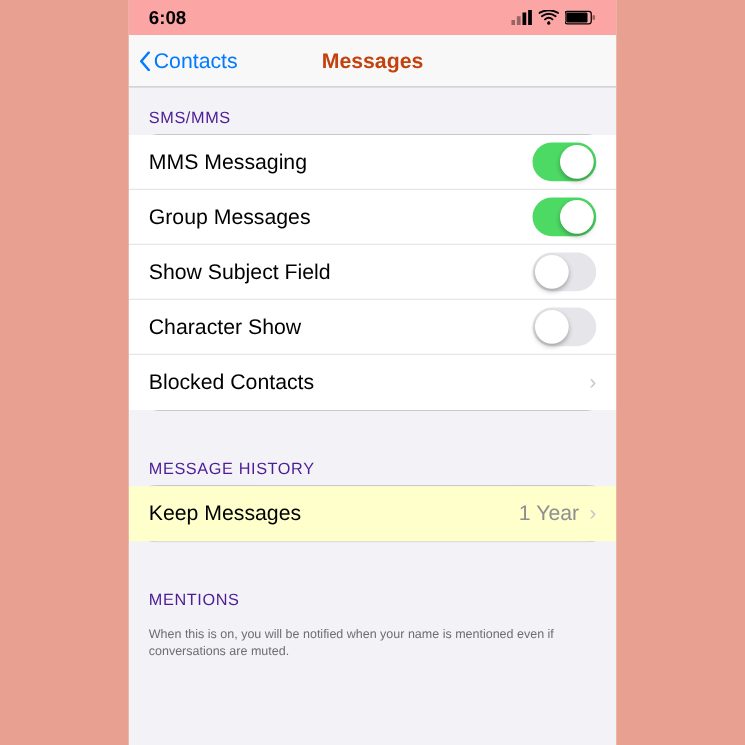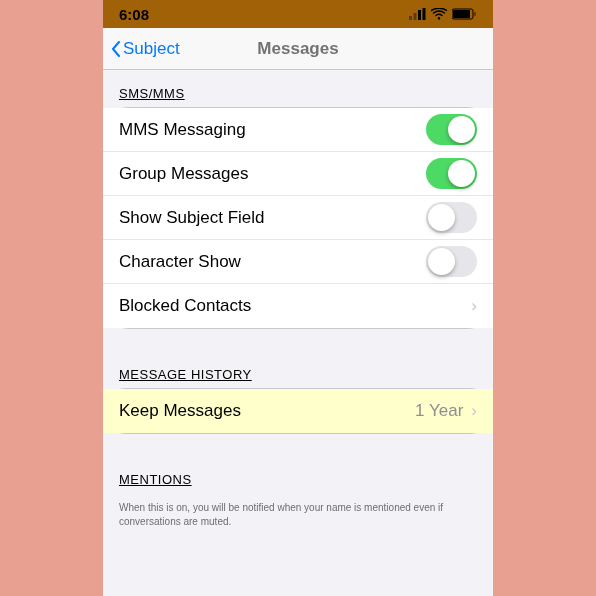--- a/index.html
+++ b/index.html
@@ -19,21 +19,21 @@
       height: 596px;
       background: #f2f2f7;
       overflow: hidden;
       position: relative;
       display: flex;
       flex-direction: column;
     }
 
     
     .status-bar {
-      background: #a16207;
+      background: #fca5a5;
       display: flex;
       justify-content: space-between;
       align-items: center;
       padding: 4px 16px 4px 16px;
       height: 28px;
       flex-shrink: 0;
     }
 
     .status-time {
       font-size: 15px;
@@ -74,38 +74,37 @@
       gap: 2px;
     }
 
     .nav-back svg {
       fill: #007aff;
     }
 
     .nav-title {
       font-size: 17px;
       font-weight: 600;
-      color: #737373;
+      color: #c2410c;
     }
 
     
     .content {
       flex: 1;
       overflow-y: auto;
       overflow-x: hidden;
     }
 
     
     .section-header {
       padding: 16px 16px 6px 16px;
       font-size: 13px;
-      color: #000000;
+      color: #4c1d95;
       text-transform: uppercase;
       letter-spacing: 0.5px;
-      text-decoration: underline;
     }
 
     
     .settings-group {
       background: #fff;
       border-top: 1px solid #c8c8cc;
       border-bottom: 1px solid #c8c8cc;
       margin-bottom: 2px;
       border-radius: 26px;
     }
@@ -234,21 +233,21 @@
         <rect x="22" y="4" width="2" height="4" rx="1" fill="#000" opacity="0.4"></rect>
       </svg>
     </div>
   </div>
 
   <div class="nav-bar">
     <div class="nav-back">
       <svg width="10" height="16" viewBox="0 0 10 16">
         <path d="M8 1 L2 8 L8 15" stroke="#007aff" stroke-width="2" fill="none" stroke-linecap="round" stroke-linejoin="round"></path>
       </svg>
-      <span>Subject</span>
+      <span>Contacts</span>
     </div>
     <div class="nav-title">Messages</div>
   </div>
 
   <div class="content">
 
     <div class="section-header">SMS/MMS</div>
     <div class="settings-group">
       <div class="settings-row">
         <span class="row-label">MMS Messaging</span>

